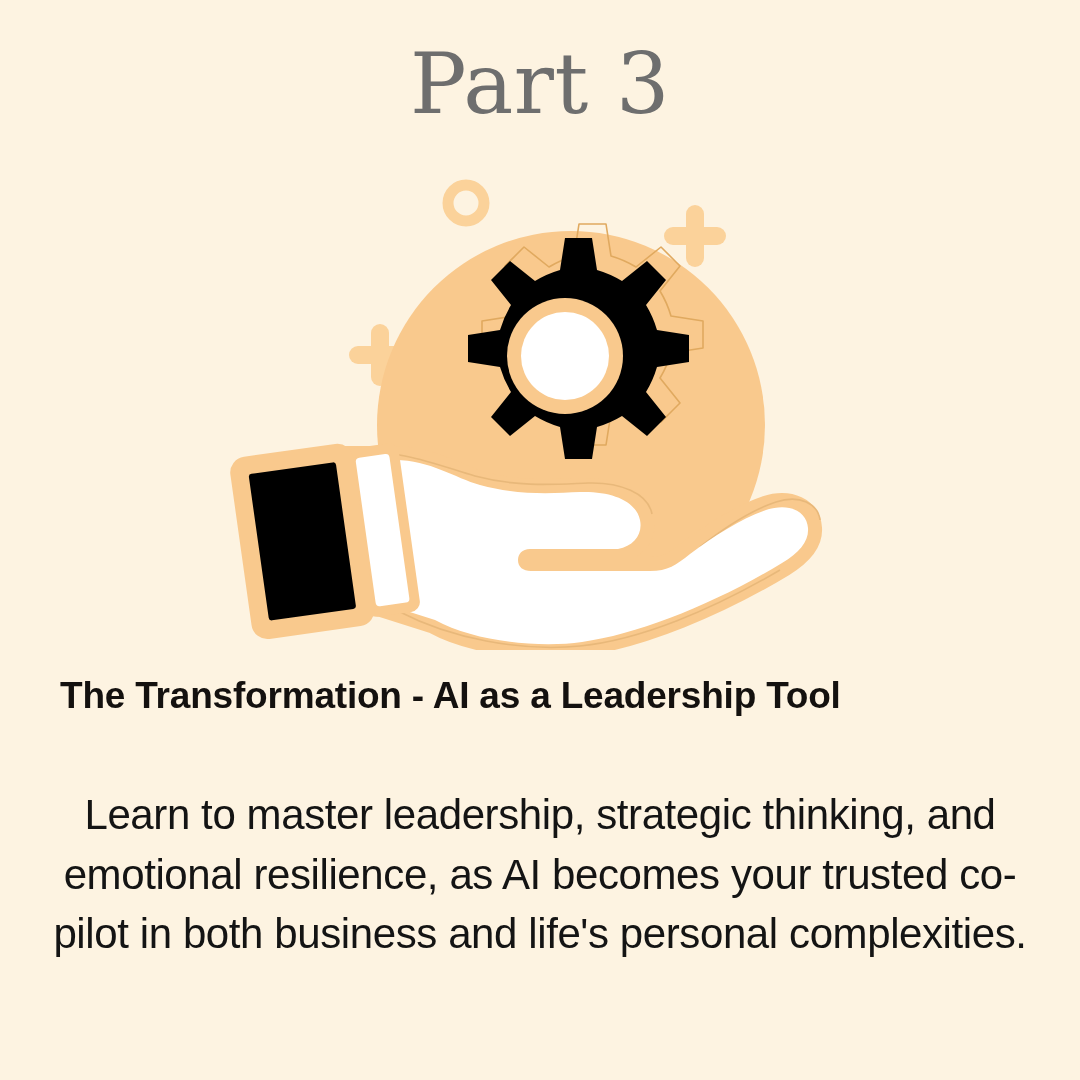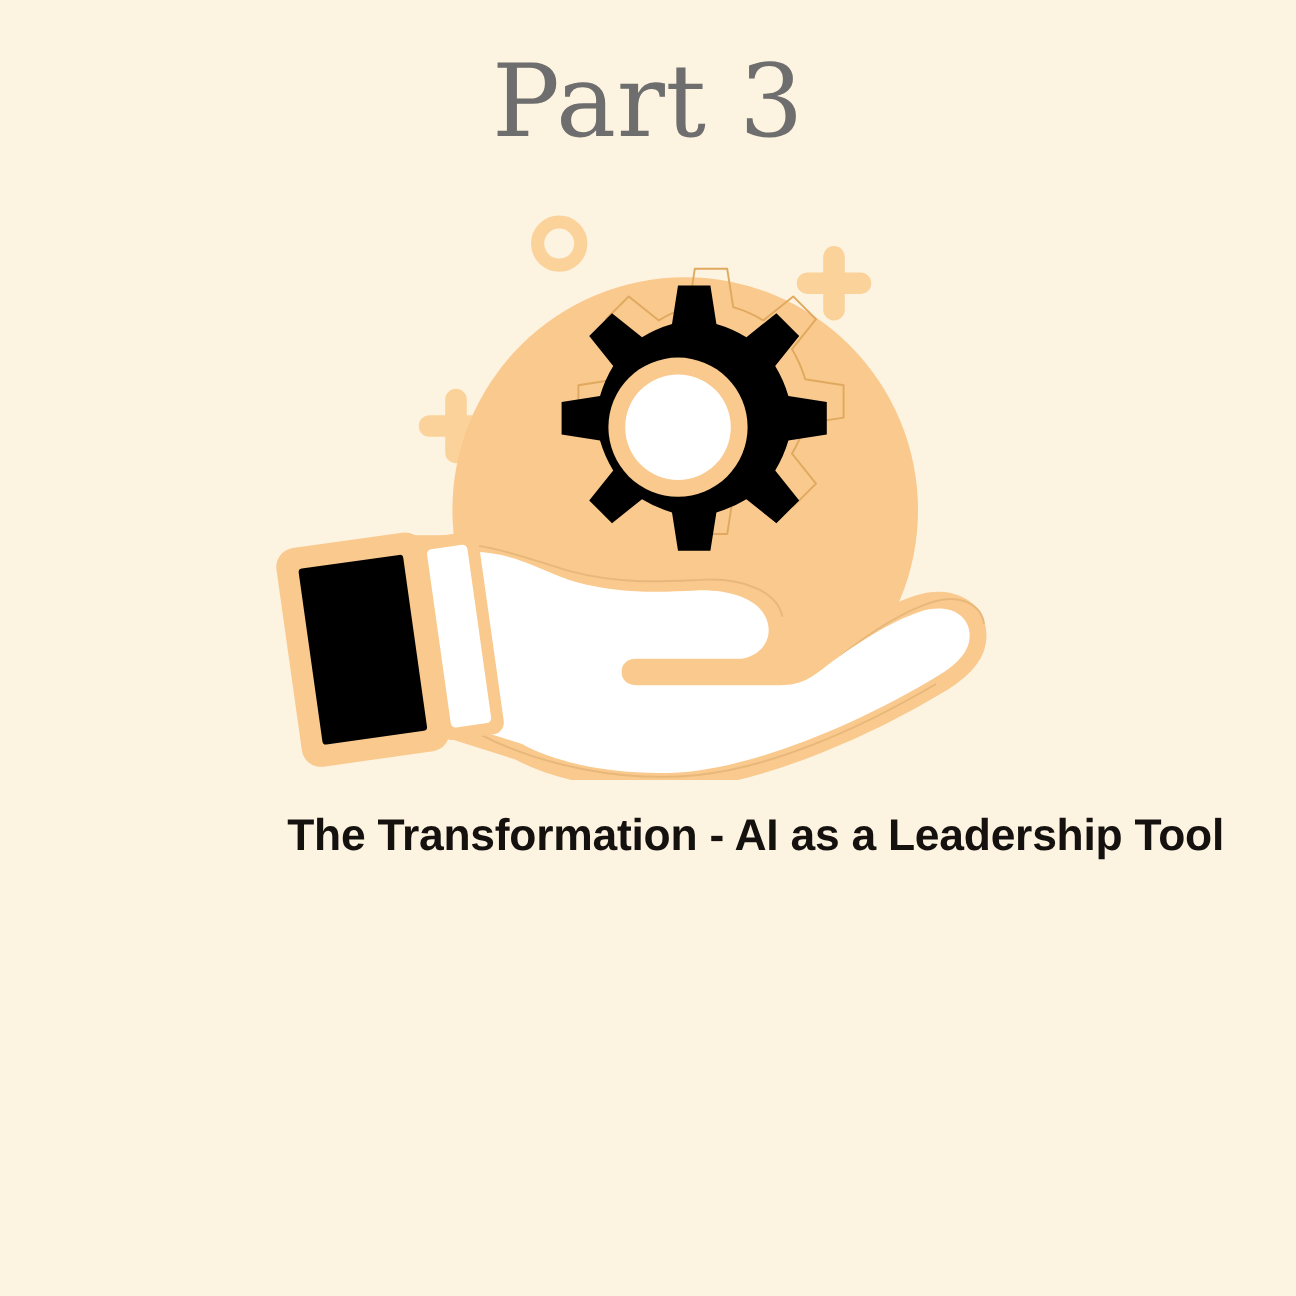--- a/index.html
+++ b/index.html
@@ -50,21 +50,21 @@
     width: 1080px;
     height: 490px;
   }
 
   
   .headline {
     position: absolute;
     top: 675px;
     left: 60px;
     width: 960px;
-    text-align: right;
+    text-align: left;
     font-family: "Liberation Sans", sans-serif;
     font-size: 37px;
     font-weight: bold;
     color: #14110F;
     letter-spacing: -0.2px;
     line-height: 1.15;
   }
   .body-copy {
     position: absolute;
     top: 785px;
@@ -224,14 +224,15 @@
         <rect x="366" y="299" width="34" height="150" rx="4" fill="#FFFFFF"></rect>
 
         <rect x="240" y="282" width="124" height="184" rx="16" fill="#F9C98D"></rect>
         <rect x="258" y="300" width="88" height="148" rx="3" fill="#000000"></rect>
       </g>
     </svg>
   </div>
 
   <div class="headline">The Transformation - AI as a Leadership Tool</div>
 
+  <div class="body-copy">Learn to master leadership, strategic thinking, and emotional resilience, as AI becomes your trusted co-pilot in both business and life's personal complexities.</div>
 
 </div>
 
 </body></html>

